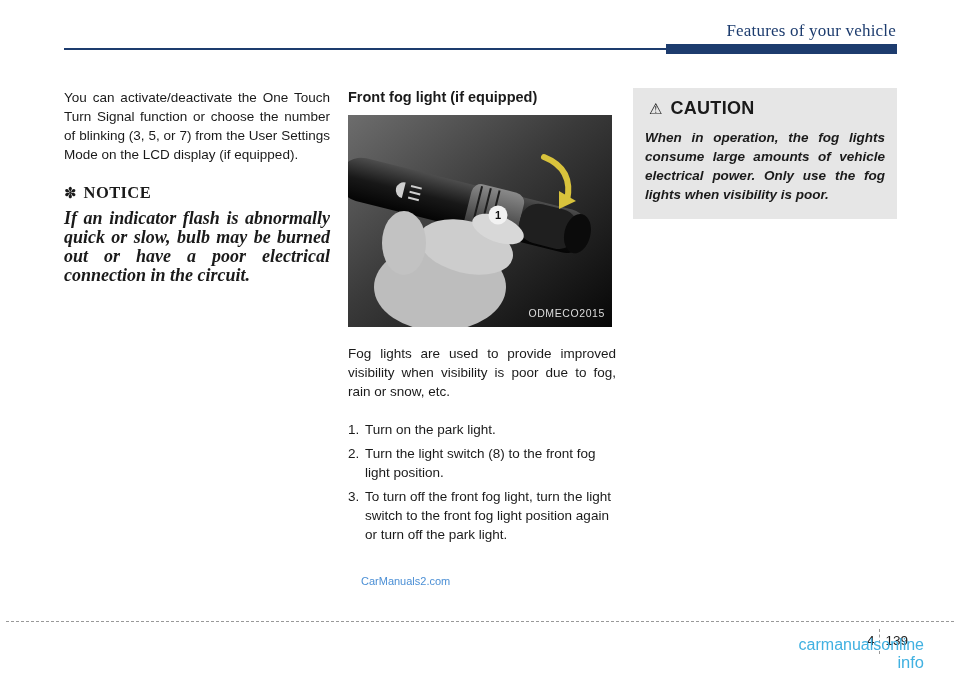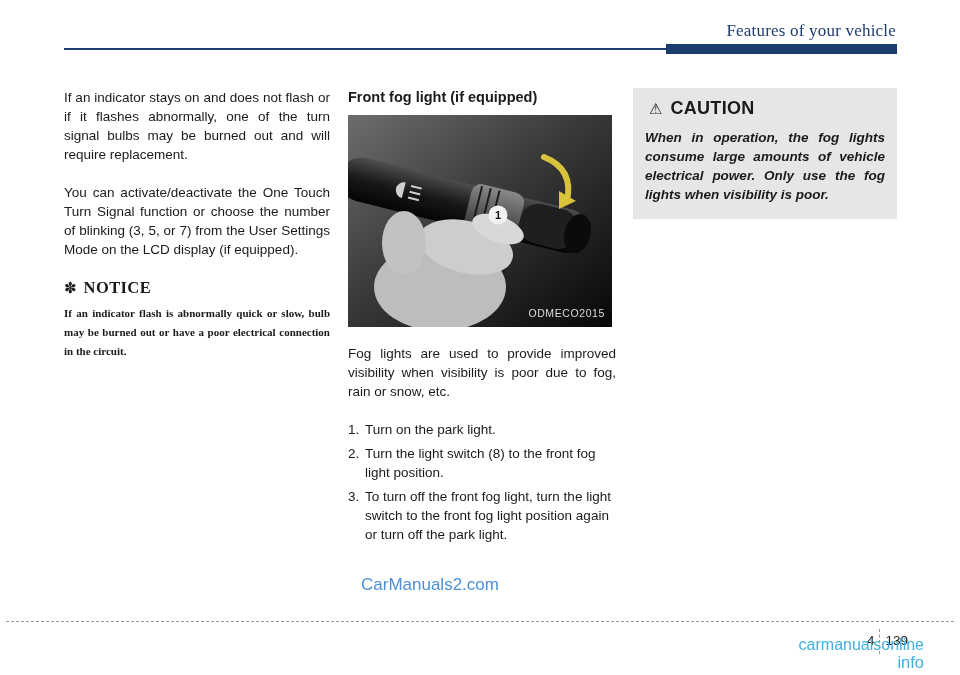--- a/index.html
+++ b/index.html
@@ -33,22 +33,22 @@
     line-height:19px; margin:2px 0 9px 0;
   }
 
   .notice-head { margin:13px 0 7px 0; display:flex; align-items:center; }
   .notice-symbol { font-size:15px; margin-right:7px; line-height:1; }
   .notice-label {
     font-family:"Liberation Serif", serif; font-weight:bold;
     font-size:16.5px; letter-spacing:0.4px;
   }
   .notice-text {
-    font-family:"Liberation Serif", serif; font-weight:bold; 
-    font-size:11px; line-height:19px; text-align:justify;
+    font-family:"Liberation Serif", serif; font-weight:bold; font-style:italic;
+    font-size:18px; line-height:19px; text-align:justify;
   }
 
   .section-heading { font-size:14.5px; font-weight:bold; margin-bottom:8px; }
 
   
   .photo { position:relative; width:264px; height:212px; margin-bottom:17px; background:#222; }
   .photo svg { display:block; width:100%; height:100%; }
   .photo-caption {
     position:absolute; right:7px; bottom:4px;
     color:#dcdcdc; font-size:10.5px; letter-spacing:0.6px;
@@ -65,21 +65,21 @@
   .caution-icon { font-size:15px; margin-right:8px; line-height:1; color:#1a1a1a; }
   .caution-label { font-weight:bold; font-size:18px; letter-spacing:0.3px; }
   .caution-text {
     font-weight:bold; font-style:italic; font-size:13.5px;
     line-height:19px; text-align:justify;
   }
 
   
   .watermark-center {
     position:absolute; left:361px; top:575px;
-    color:#4b8fd5; font-size:17px; cursor:pointer;
+    color:#4b8fd5; font-size:11px; cursor:pointer;
   }
   .footer-dashes { position:absolute; left:6px; right:6px; top:621px; border-top:1px dashed #999; }
   .page-num {
     position:absolute; top:627px; right:52px;
     display:flex; align-items:center; font-size:13.5px; color:#222;
   }
   .pn-sep { width:0; height:25px; border-left:1px dashed #999; margin:2px 5px 0 5px; }
   .site-watermark {
     position:absolute; right:36px; top:637px; text-align:right;
     color:#41b1e1; cursor:pointer; line-height:1.0;
@@ -90,21 +90,20 @@
 </head>
 <body>
 
 <div class="page">
 
   <div class="page-title">Features of your vehicle</div>
   <div class="rule-thin"></div>
   <div class="rule-thick"></div>
 
   <section class="col col-1">
-    <p class="body-para">If an indicator stays on and does not flash or if it flashes abnormally, one of the turn signal bulbs may be burned out and will require replacement.</p>
     <p class="body-para">You can activate/deactivate the One Touch Turn Signal function or choose the number of blinking (3, 5, or 7) from the User Settings Mode on the LCD display (if equipped).</p>
     <div class="notice">
       <div class="notice-head">
         <span class="notice-symbol">✽</span>
         <span class="notice-label">NOTICE</span>
       </div>
       <p class="notice-text">If an indicator flash is abnormally quick or slow, bulb may be burned out or have a poor electrical connection in the circuit.</p>
     </div>
   </section>
 

